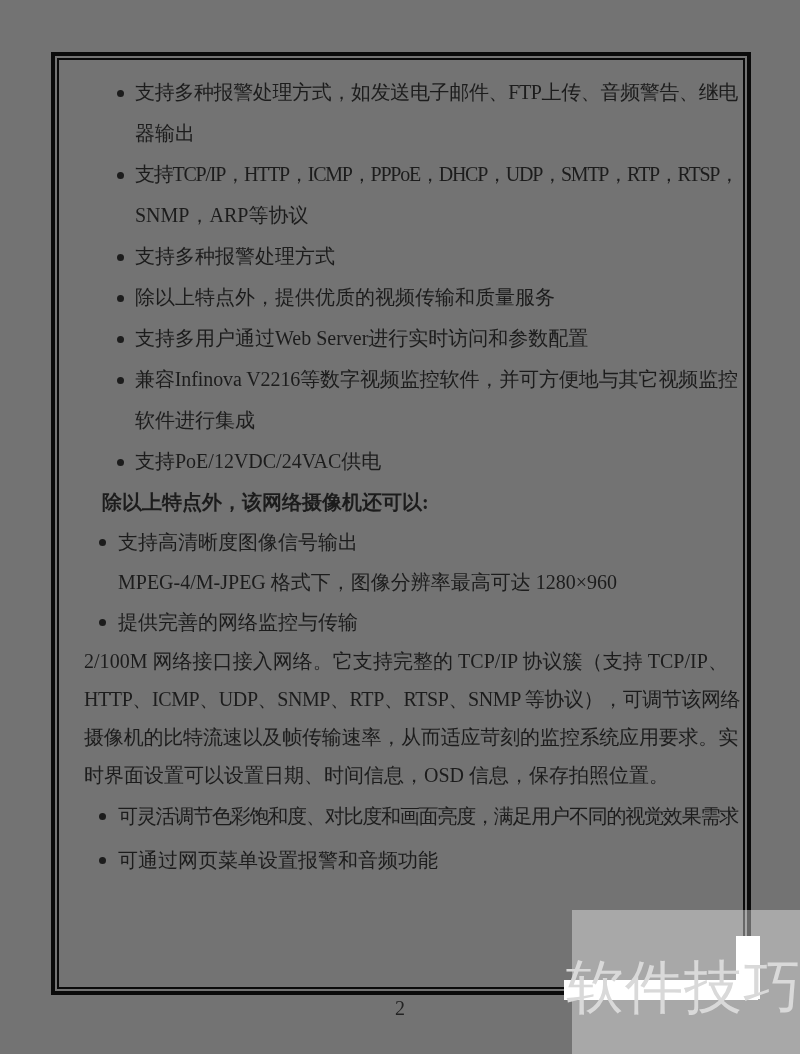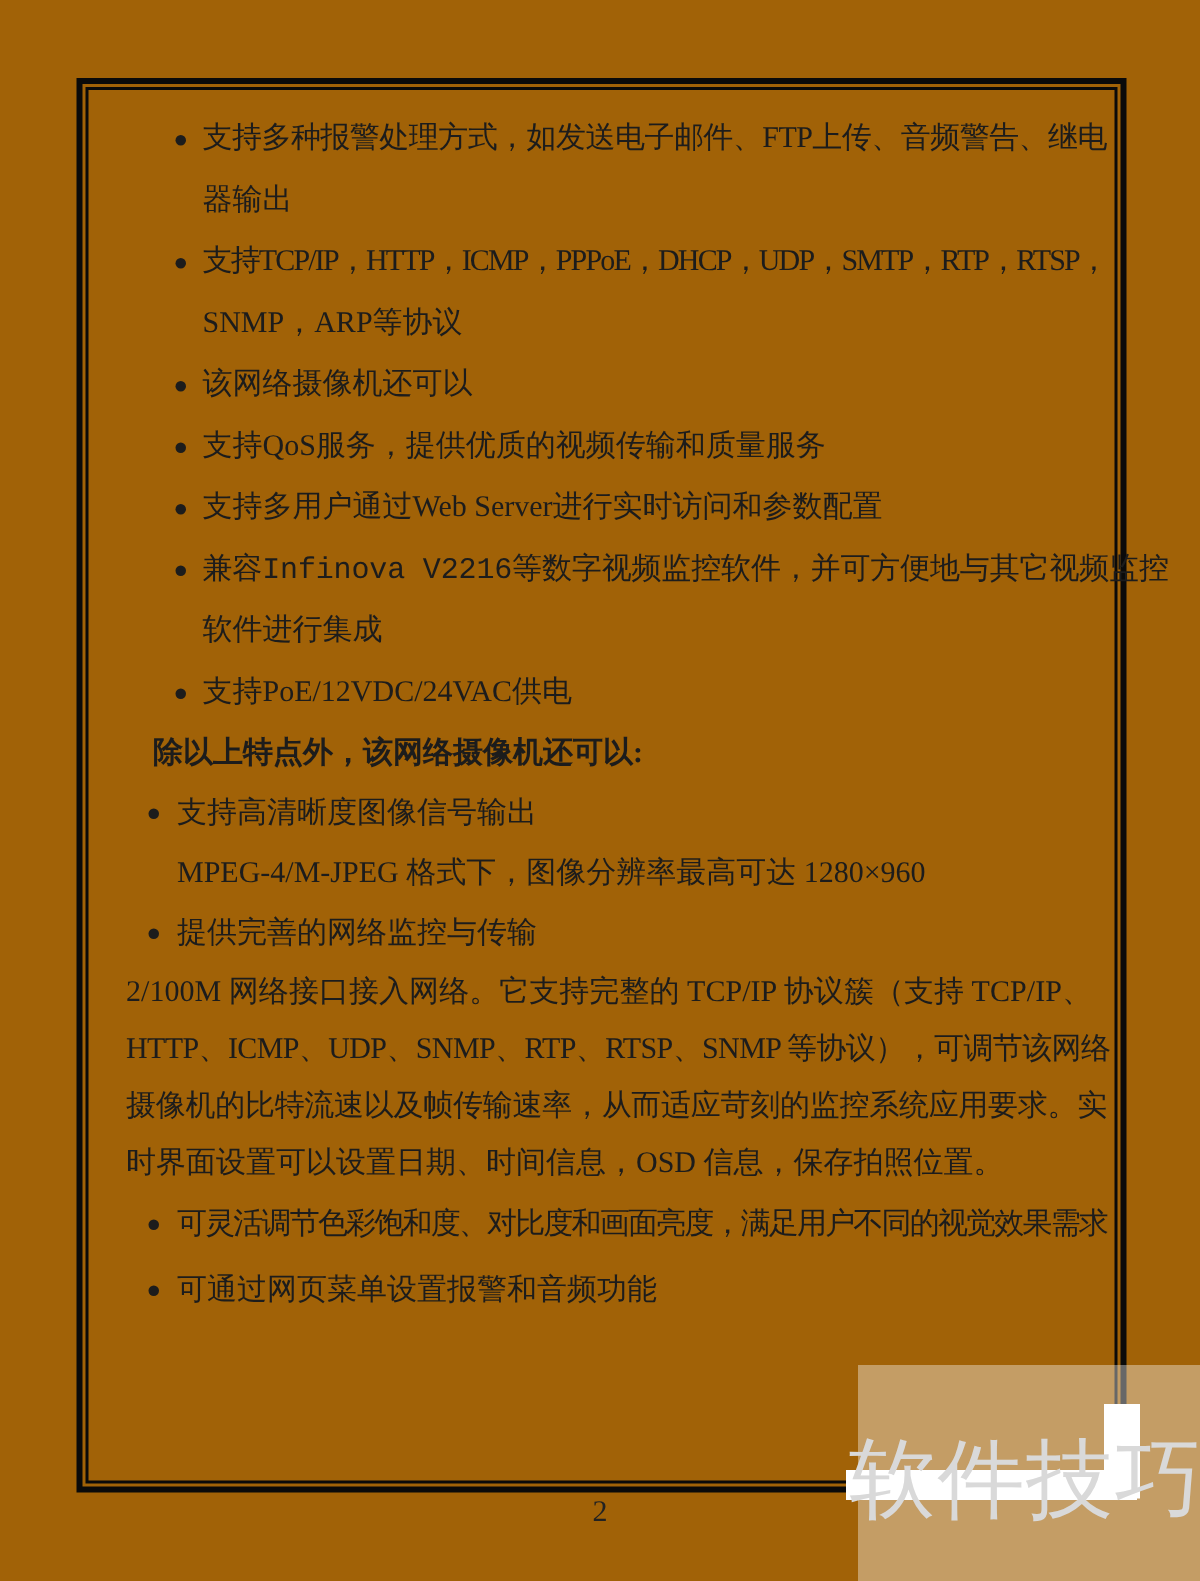--- a/index.html
+++ b/index.html
@@ -1,19 +1,19 @@
 <!DOCTYPE html>
 <html><head>
 <meta charset="utf-8">
 <style>
   * { margin:0; padding:0; box-sizing:border-box; }
   html,body { background:#ffffff; }
   .page {
     position:relative; width:800px; height:1054px;
-    background:#a16207; overflow:hidden;
+    background:#737373; overflow:hidden;
     font-family:"Liberation Serif","DejaVu Serif",serif;
     color:#1c1c1c;
   }
   
   .frame-outer {
     position:absolute; left:51px; top:52px; width:700px; height:943px;
     border:4px solid #0a0a0a;
   }
   .frame-inner {
     position:absolute; left:2px; top:2px; right:2px; bottom:2px;
@@ -68,24 +68,24 @@
 
   <div class="frame-outer">
     <div class="frame-inner"></div>
   </div>
 
   <div class="content">
       <div class="row b1"><span class="dot"></span><span class="txt" style="letter-spacing: -0.358398px;">支持多种报警处理方式，如发送电子邮件、FTP上传、音频警告、继电</span></div>
       <div class="row b1"><span class="txt">器输出</span></div>
       <div class="row b1"><span class="dot"></span><span class="txt" style="letter-spacing: -1.2334px;">支持TCP/IP，HTTP，ICMP，PPPoE，DHCP，UDP，SMTP，RTP，RTSP，</span></div>
       <div class="row b1"><span class="txt">SNMP，ARP等协议</span></div>
-      <div class="row b1"><span class="dot"></span><span class="txt">该网络摄像机还可以</span></div>
-      <div class="row b1"><span class="dot"></span><span class="txt">支持QoS服务，提供优质的视频传输和质量服务</span></div>
+      <div class="row b1"><span class="dot"></span><span class="txt">支持多种报警处理方式</span></div>
+      <div class="row b1"><span class="dot"></span><span class="txt">除以上特点外，提供优质的视频传输和质量服务</span></div>
       <div class="row b1"><span class="dot"></span><span class="txt">支持多用户通过Web Server进行实时访问和参数配置</span></div>
-      <div class="row b1"><span class="dot"></span><span class="txt" style="letter-spacing: -0.101151px; font-family: Liberation Mono, monospace;">兼容Infinova V2216等数字视频监控软件，并可方便地与其它视频监控</span></div>
+      <div class="row b1"><span class="dot"></span><span class="txt" style="letter-spacing: -0.101151px;">兼容Infinova V2216等数字视频监控软件，并可方便地与其它视频监控</span></div>
       <div class="row b1"><span class="txt">软件进行集成</span></div>
       <div class="row b1"><span class="dot"></span><span class="txt">支持PoE/12VDC/24VAC供电</span></div>
       <div class="row hd"><span class="txt">除以上特点外，该网络摄像机还可以:</span></div>
       <div class="row b2"><span class="dot"></span><span class="txt">支持高清晰度图像信号输出</span></div>
       <div class="row b2"><span class="txt">MPEG-4/M-JPEG 格式下，图像分辨率最高可达 1280×960</span></div>
       <div class="row b2"><span class="dot"></span><span class="txt">提供完善的网络监控与传输</span></div>
       <div class="row pg"><span class="txt" style="letter-spacing: 0.0302083px;">2/100M 网络接口接入网络。它支持完整的 TCP/IP 协议簇（支持 TCP/IP、</span></div>
       <div class="row pg"><span class="txt" style="letter-spacing: -0.408736px;">HTTP、ICMP、UDP、SNMP、RTP、RTSP、SNMP 等协议），可调节该网络</span></div>
       <div class="row pg"><span class="txt" style="letter-spacing: -0.181818px;">摄像机的比特流速以及帧传输速率，从而适应苛刻的监控系统应用要求。实</span></div>
       <div class="row pg"><span class="txt">时界面设置可以设置日期、时间信息，OSD 信息，保存拍照位置。</span></div>

